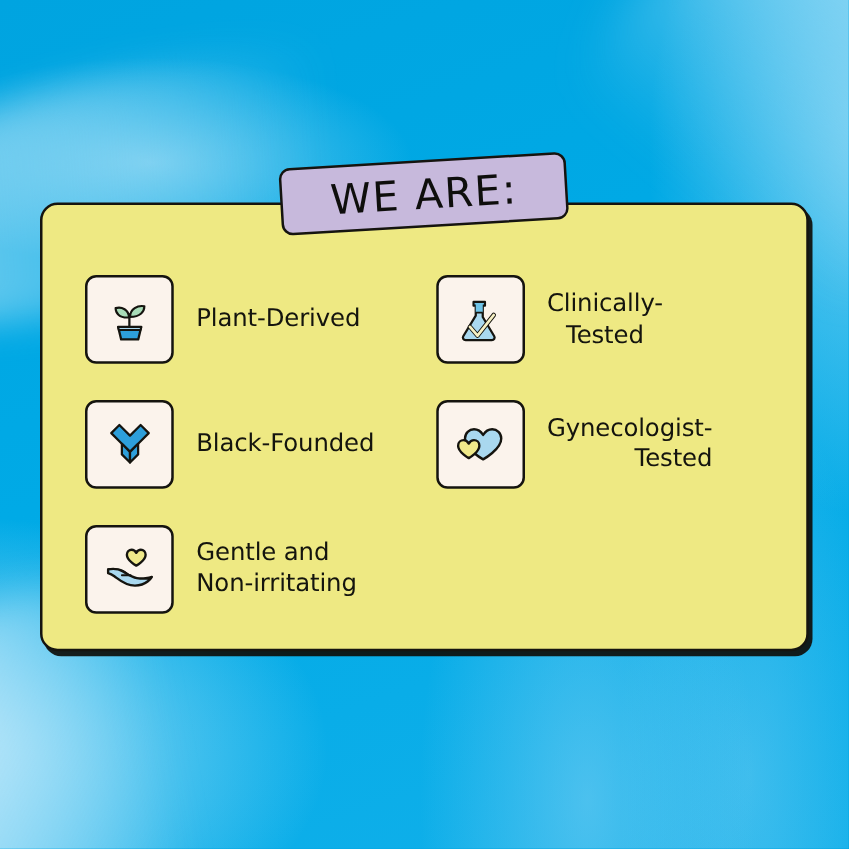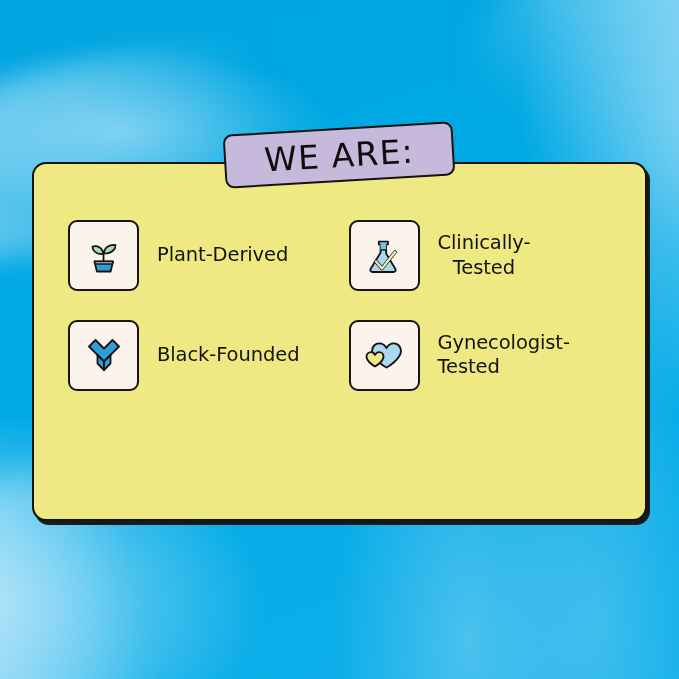--- a/index.html
+++ b/index.html
@@ -194,23 +194,35 @@
       <div class="feature-label">Black-Founded</div>
     </div>
 
     <div class="feature-item">
       <div class="icon-tile">
         <svg width="46" height="46" viewBox="0 0 46 46">
           <path d="M25.5 35.5 C25.5 35.5 11 27.5 11 18.8 C11 14.4 14.4 11.4 18.2 11.4 C21.3 11.4 23.8 13.2 25.5 16 C27.2 13.2 29.7 11.4 32.8 11.4 C36.6 11.4 40 14.4 40 18.8 C40 27.5 25.5 35.5 25.5 35.5 Z" fill="#A9D8EF" stroke="#15140F" stroke-width="1.9" stroke-linejoin="round"></path>
           <path d="M14 34.5 C14 34.5 5.5 29.8 5.5 24.6 C5.5 21.9 7.6 20.1 9.9 20.1 C11.7 20.1 13.1 21.2 14 22.9 C14.9 21.2 16.4 20.1 18.2 20.1 C20.5 20.1 22.5 21.9 22.5 24.6 C22.5 29.8 14 34.5 14 34.5 Z" fill="#EFE98A" stroke="#15140F" stroke-width="1.9" stroke-linejoin="round"></path>
         </svg>
       </div>
-      <div class="feature-label" style="white-space:pre-line;">Gynecologist-
+      <div class="feature-label" style="white-space:pre-line;text-align:right;">Gynecologist-
 Tested</div>
     </div>
 
+    <div class="feature-item">
+      <div class="icon-tile">
+        <svg width="46" height="46" viewBox="0 0 46 46">
+          <path d="M28 20.5 C28 20.5 20.5 16.4 20.5 11.8 C20.5 9.4 22.3 7.8 24.3 7.8 C25.9 7.8 27.2 8.8 28 10.3 C28.8 8.8 30.1 7.8 31.7 7.8 C33.7 7.8 35.5 9.4 35.5 11.8 C35.5 16.4 28 20.5 28 20.5 Z" fill="#EFE98A" stroke="#15140F" stroke-width="1.9" stroke-linejoin="round"></path>
+          <path d="M5.5 23.5 C5.5 23.5 14.5 22.5 18.5 25.5 C21 27.4 22.5 28.5 22.5 28.5 L16 28.5" fill="#A9D8EF" stroke="#15140F" stroke-width="1.9" stroke-linejoin="round" stroke-linecap="round"></path>
+          <path d="M5.5 23.5 C5.5 23.5 12.5 22.3 17 25 C20.5 27 24 29.8 28.5 30.5 C33 31.2 38.5 30.5 40.5 29.5 C40.5 29.5 36.5 36.5 27 36.5 C19 36.5 14 31.5 10.5 29 C8 27.2 5.5 26.5 5.5 26.5 Z" fill="#A9D8EF" stroke="#15140F" stroke-width="1.9" stroke-linejoin="round"></path>
+          <path d="M16.5 28.2 L23.5 28.2" stroke="#15140F" stroke-width="1.5" fill="none" stroke-linecap="round"></path>
+        </svg>
+      </div>
+      <div class="feature-label" style="white-space:pre-line;">Gentle and
+Non-irritating</div>
+    </div>
 
   </div>
 </div>
 
 <div id="heading-badge">
   <span class="heading-text">WE ARE:</span>
 </div>
 
 </body></html>

